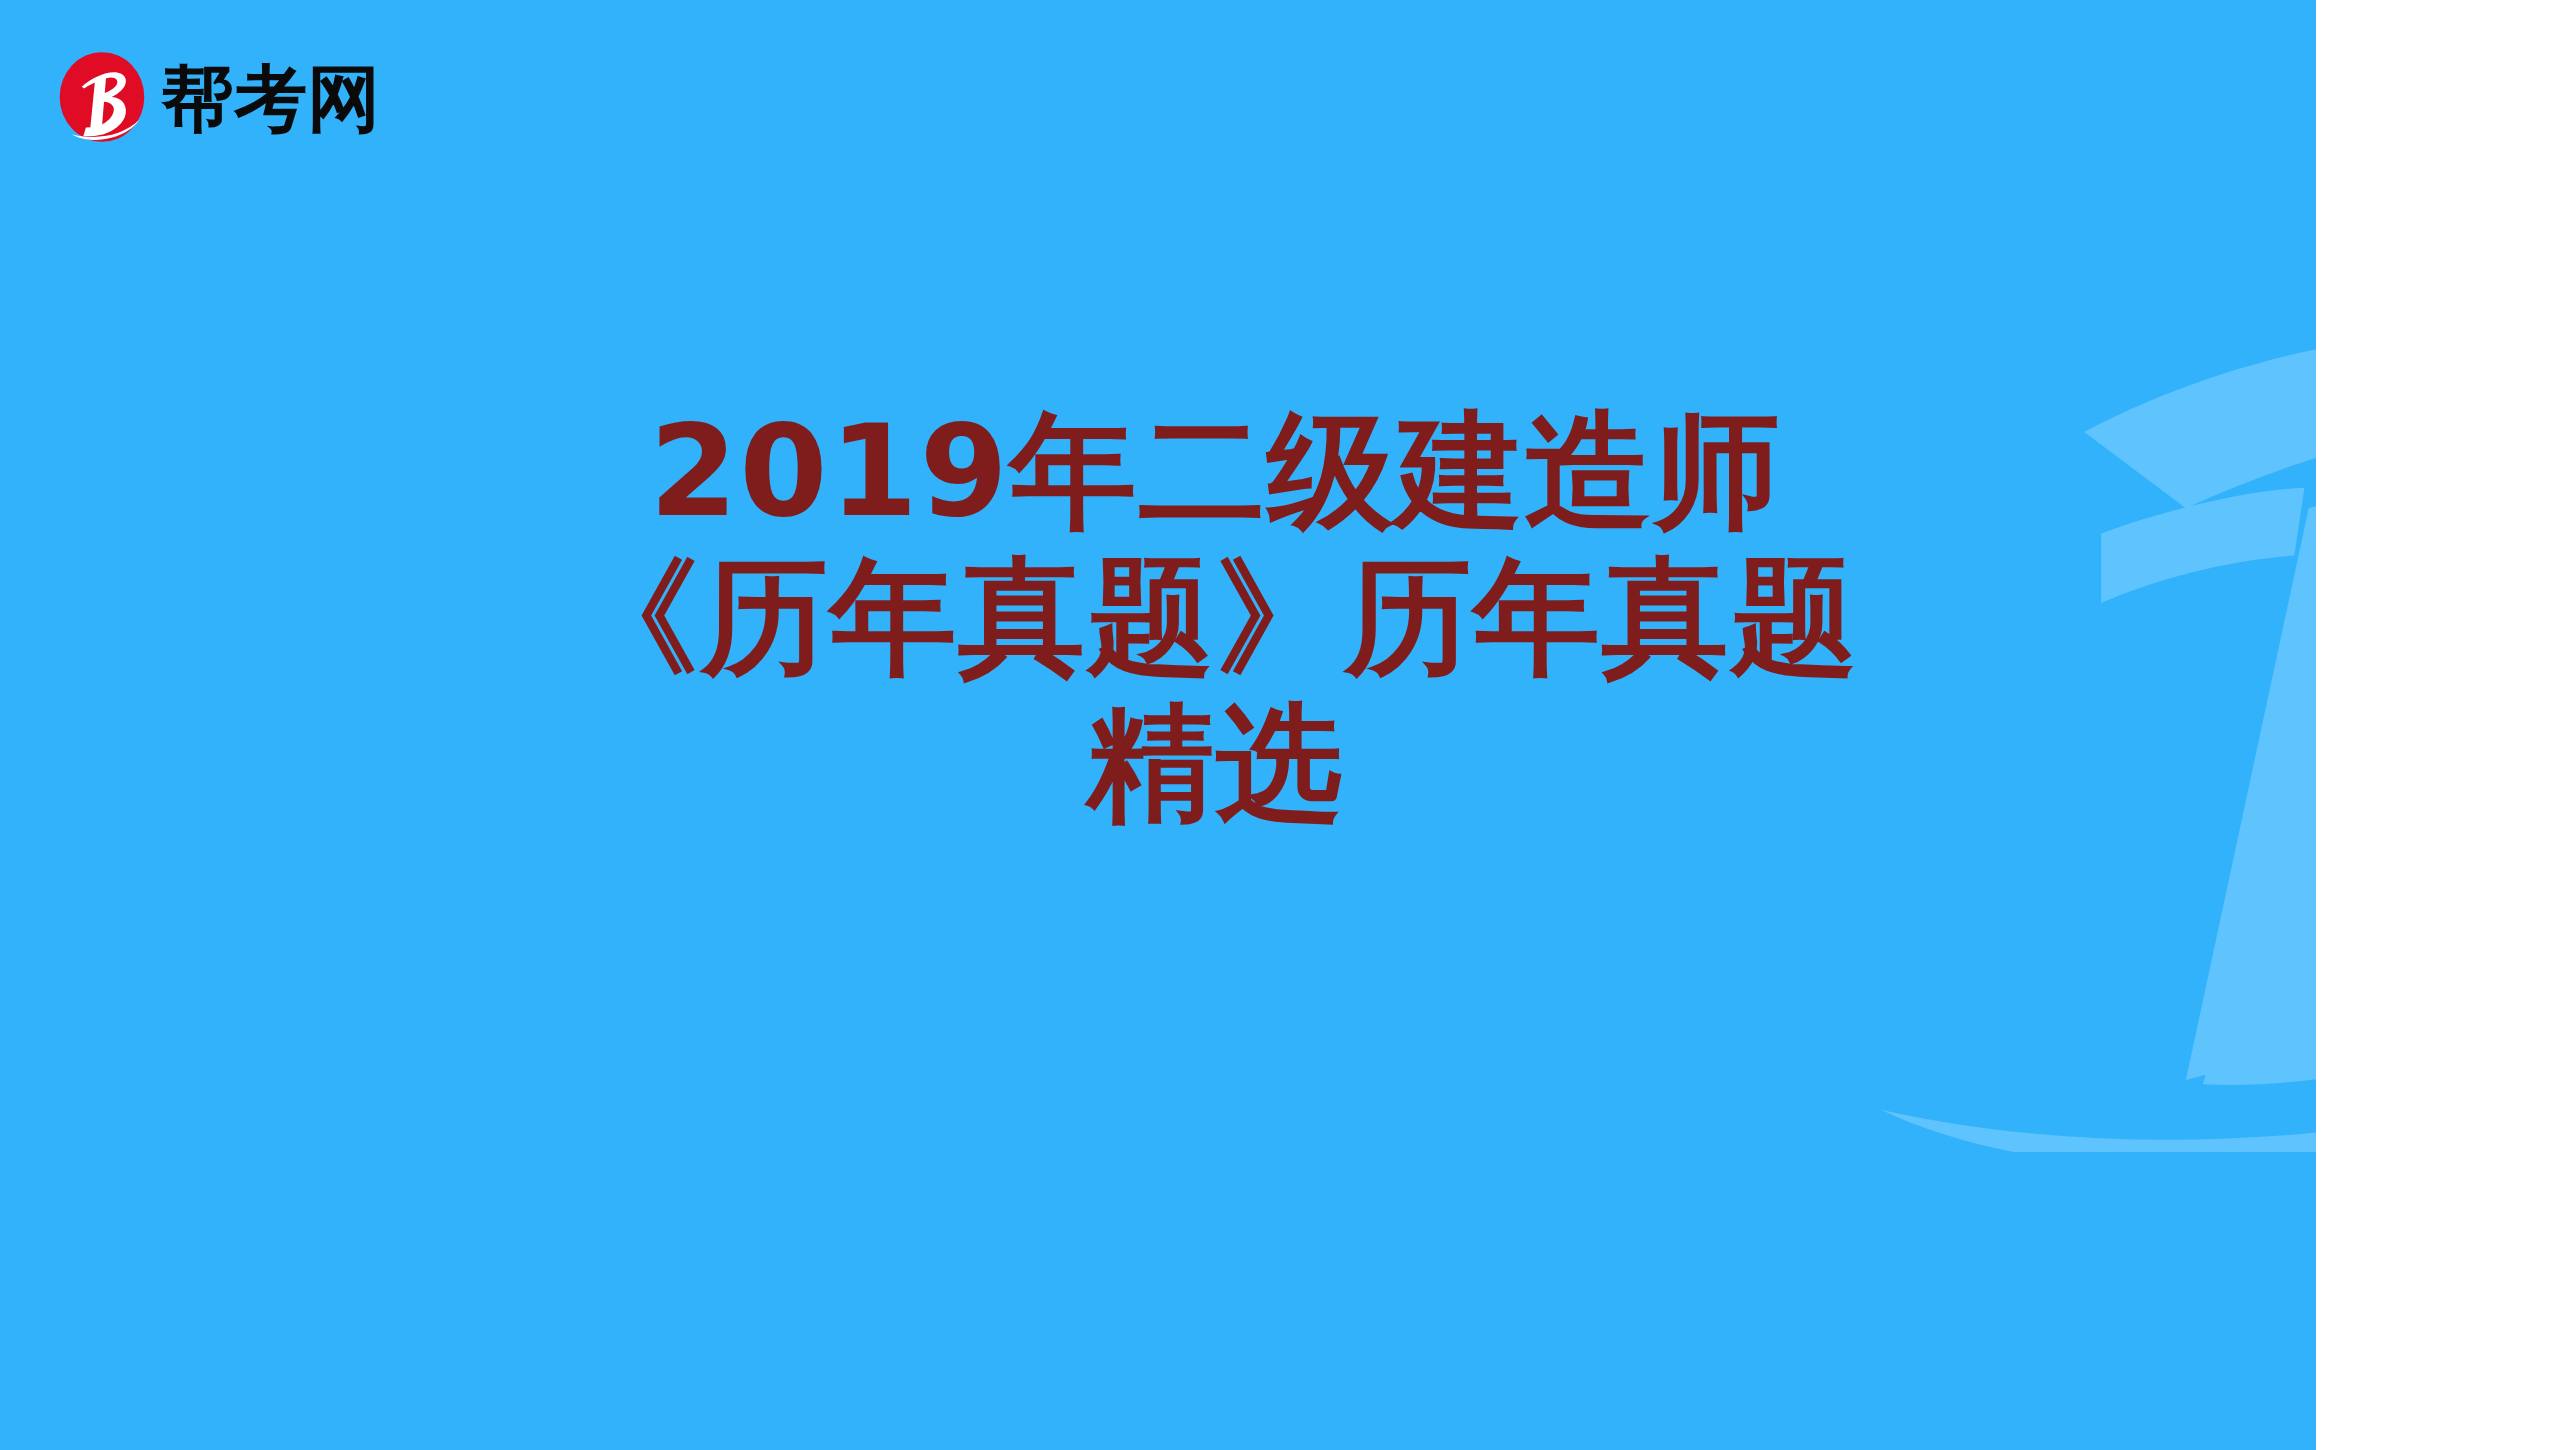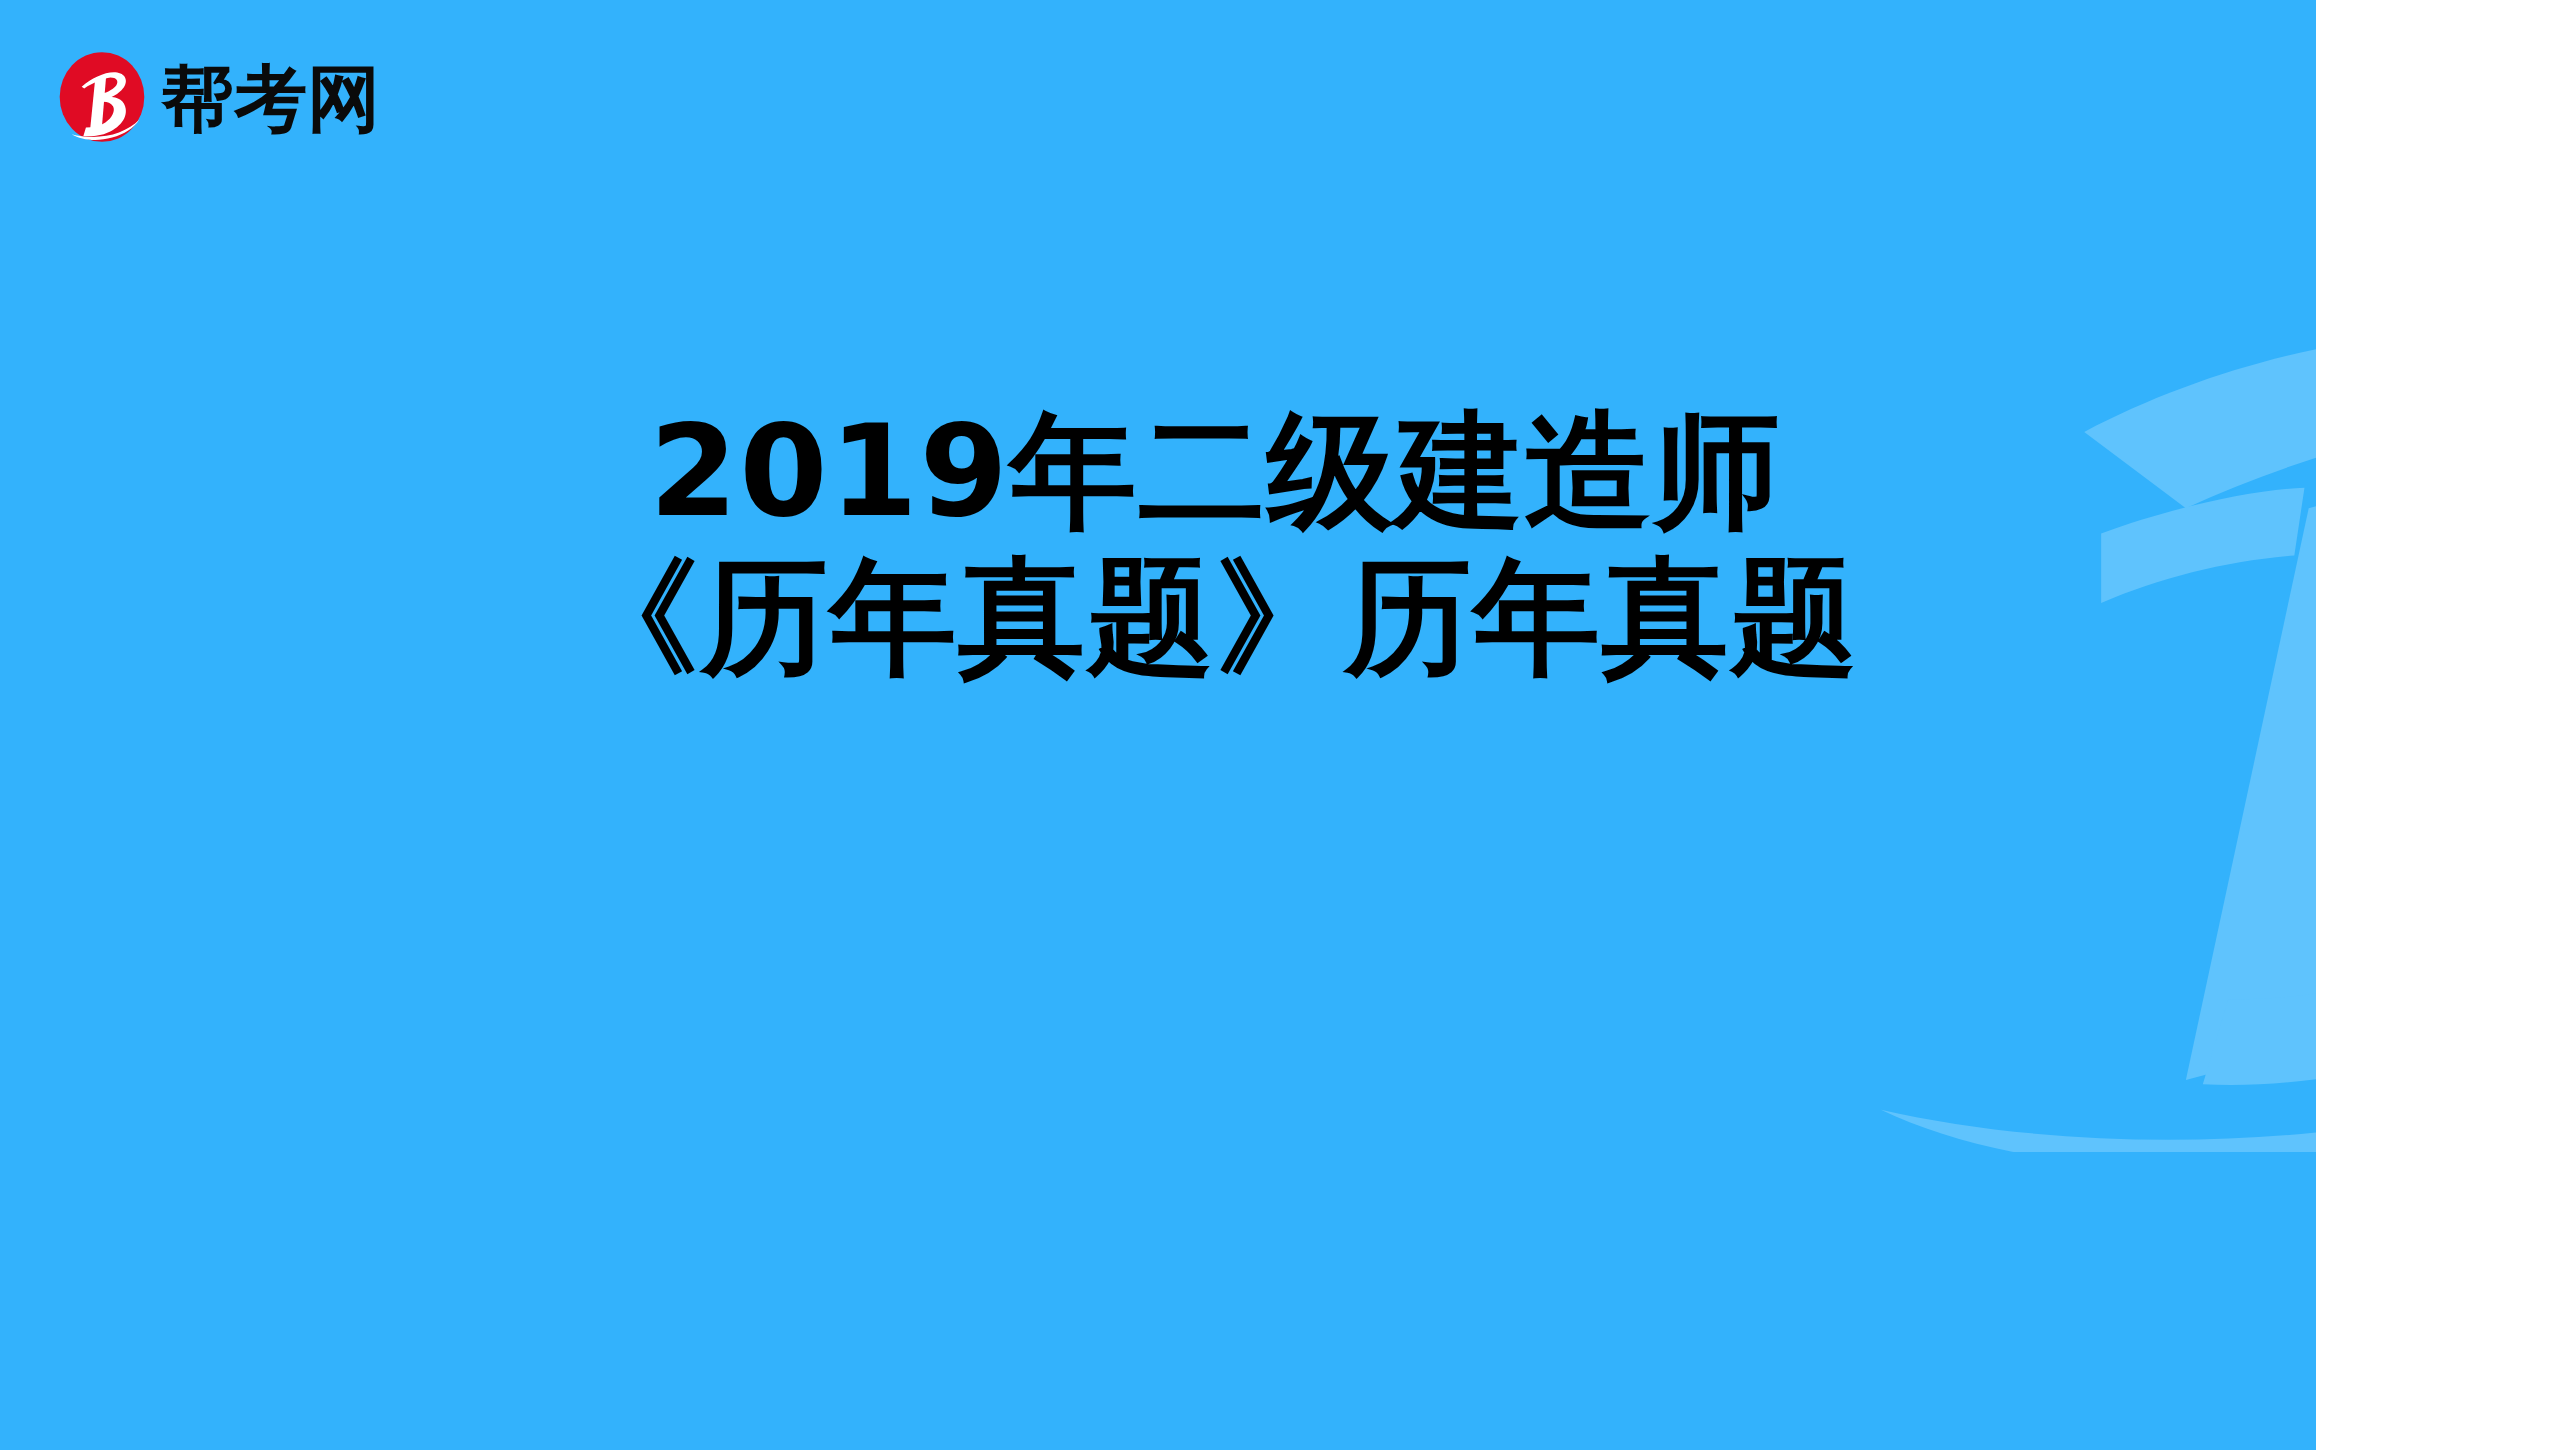--- a/index.html
+++ b/index.html
@@ -73,21 +73,21 @@
   
   .hero {
     position: absolute;
     left: 0;
     top: 398px;
     width: 2423px;
     text-align: center;
   }
   .hero-line {
     display: block;
-    color: #000000;
+    color: #7f1d1d;
     font-weight: bold;
     font-size: 127px;
     line-height: 146px;
     letter-spacing: 1.7px;
     white-space: nowrap;
     font-family: "DejaVu Sans", "Liberation Sans", sans-serif;
     padding-left: 8px;
   }
 </style>
 </head>
@@ -131,16 +131,17 @@
                    C46 107 28 105 16 98 Z"></path>
         </g>
       </svg>
     </span>
     <span class="logo-text">帮考网</span>
   </div>
 
   <div class="hero">
     <span class="hero-line">2019年二级建造师</span>
     <span class="hero-line">《历年真题》历年真题</span>
+    <span class="hero-line">精选</span>
   </div>
 
 </div>
 
 
 </body></html>

